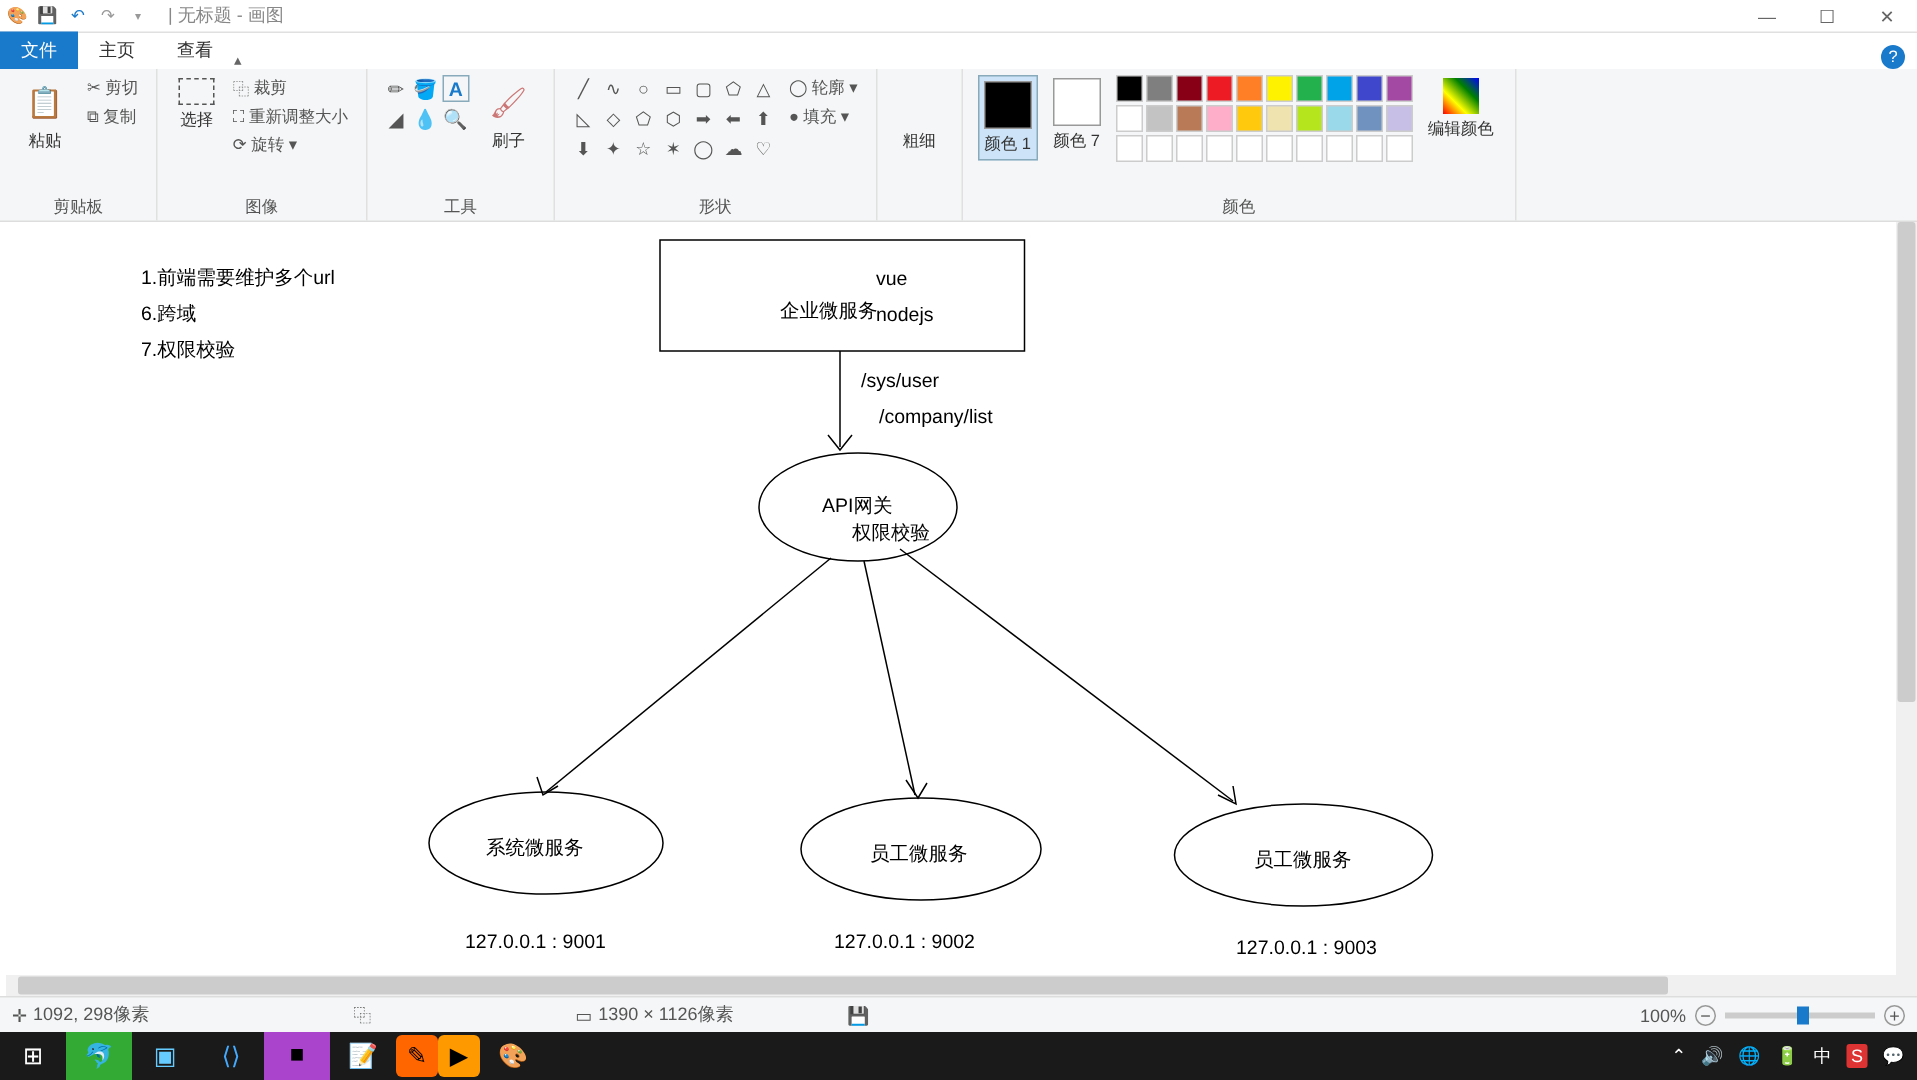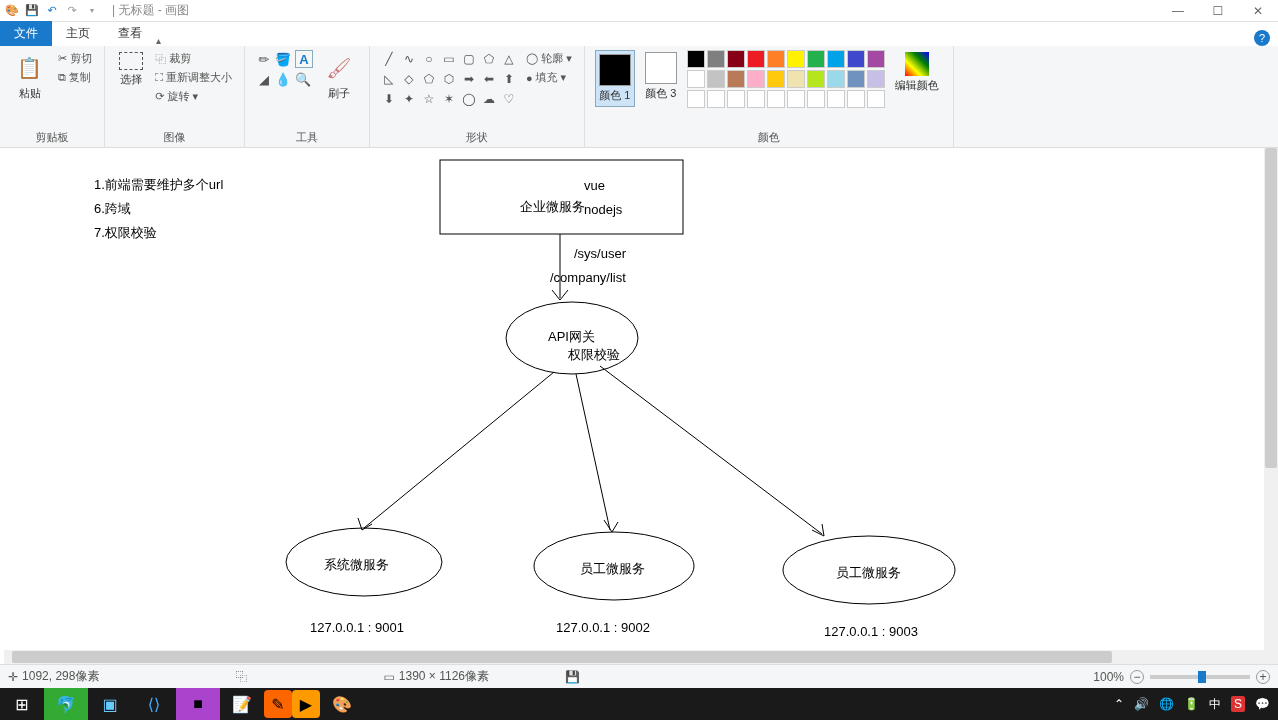--- a/index.html
+++ b/index.html
@@ -181,30 +181,43 @@
         <span class="shape-cell">♡</span>
       </div>
       <div class="small-btns">
         <div class="small-btn"><span>◯</span><span>轮廓</span> ▾</div>
         <div class="small-btn"><span>●</span><span>填充</span> ▾</div>
       </div>
     </div>
     <div class="ribbon-group-label">形状</div>
   </div>
 
+  <div class="ribbon-group">
+    <div class="ribbon-group-content">
+      <div class="big-btn">
+        <span class="ico" style="display:flex;flex-direction:column;gap:3px;width:28px">
+            <span style="height:1px;background:#444"></span>
+            <span style="height:2px;background:#444"></span>
+            <span style="height:4px;background:#444"></span>
+          </span>
+        <span>粗细</span>
+      </div>
+    </div>
+    <div class="ribbon-group-label"></div>
+  </div>
 
   <div class="ribbon-group" style="flex:0 0 auto">
     <div class="ribbon-group-content">
       <div class="big-btn" style="background:#cde3f7;border:1px solid #8ab;padding:3px">
         <span class="color-main" style="background:#000000"></span>
         <span>颜色 1</span>
       </div>
       <div class="big-btn">
         <span class="color-main" style="background:#ffffff"></span>
-        <span>颜色 3</span>
+        <span>颜色 7</span>
       </div>
       <div class="color-grid" id="palette">
           <div class="color-cell" style="background: rgb(0, 0, 0);"></div>
           <div class="color-cell" style="background: rgb(127, 127, 127);"></div>
           <div class="color-cell" style="background: rgb(136, 0, 21);"></div>
           <div class="color-cell" style="background: rgb(237, 28, 36);"></div>
           <div class="color-cell" style="background: rgb(255, 127, 39);"></div>
           <div class="color-cell" style="background: rgb(255, 242, 0);"></div>
           <div class="color-cell" style="background: rgb(34, 177, 76);"></div>
           <div class="color-cell" style="background: rgb(0, 162, 232);"></div>
@@ -256,21 +269,21 @@
     <ellipse cx="610" cy="418" rx="80" ry="34" fill="none" stroke="#000"></ellipse>
     <ellipse cx="865" cy="422" rx="86" ry="34" fill="none" stroke="#000"></ellipse>
   </svg>
   <div class="diag-text" style="left:90px;top:28px">1.前端需要维护多个url</div>
   <div class="diag-text" style="left:90px;top:52px">6.跨域</div>
   <div class="diag-text" style="left:90px;top:76px">7.权限校验</div>
   <div class="diag-text" style="left:516px;top:50px">企业微服务</div>
   <div class="diag-text" style="left:580px;top:30px">vue</div>
   <div class="diag-text" style="left:580px;top:54px">nodejs</div>
   <div class="diag-text" style="left:570px;top:98px">/sys/user</div>
-  <div class="diag-text" style="left:546px;top:122px">/company/list</div>
+  <div class="diag-text" style="left:582px;top:122px">/company/list</div>
   <div class="diag-text" style="left:544px;top:180px">API网关</div>
   <div class="diag-text" style="left:564px;top:198px">权限校验</div>
   <div class="diag-text" style="left:320px;top:408px">系统微服务</div>
   <div class="diag-text" style="left:306px;top:472px">127.0.0.1 : 9001</div>
   <div class="diag-text" style="left:576px;top:412px">员工微服务</div>
   <div class="diag-text" style="left:552px;top:472px">127.0.0.1 : 9002</div>
   <div class="diag-text" style="left:832px;top:416px">员工微服务</div>
   <div class="diag-text" style="left:820px;top:476px">127.0.0.1 : 9003</div>
   <div class="scroll-v">
       <div class="scroll-v-thumb"></div>

